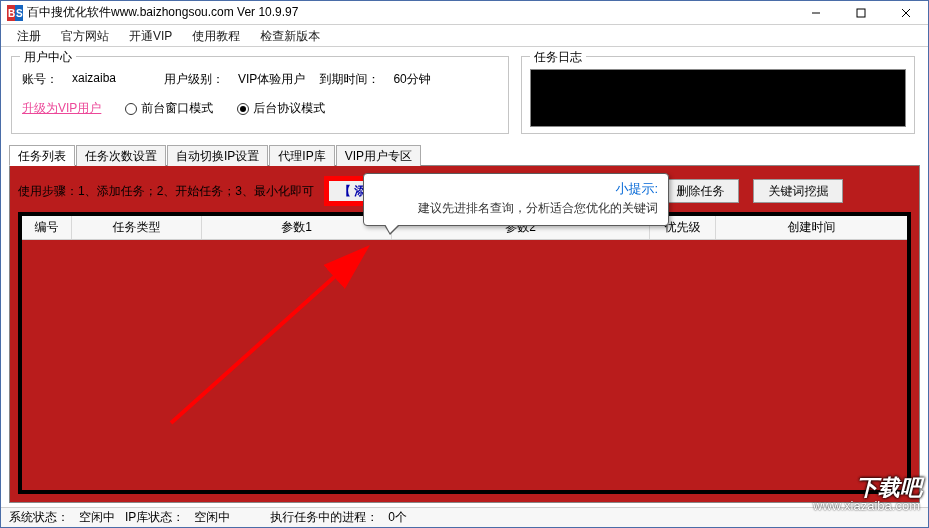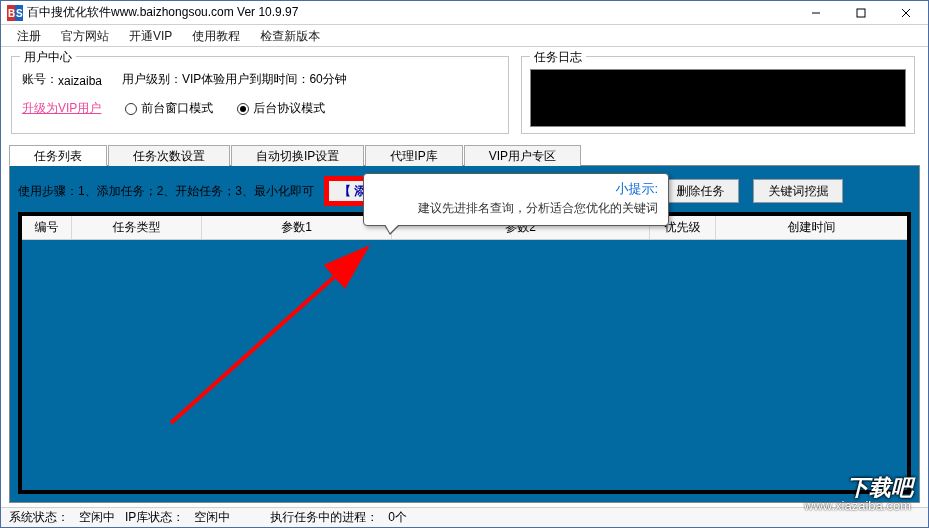--- a/index.html
+++ b/index.html
@@ -21,38 +21,38 @@
   .content { position:absolute; top:47px; left:0; right:0; bottom:20px; padding:6px 8px 4px 8px; }
 
   
   .groupbox { position:absolute; border:1px solid #c5c5c5; }
   .groupbox .legend { position:absolute; top:-8px; left:8px; background:#fff; padding:0 4px; font-size:12px; }
 
   .user-box { left:10px; top:8px; width:498px; height:78px; }
   .log-box  { left:520px; top:8px; width:394px; height:78px; }
 
   .user-inner { padding:14px 10px 6px 10px; }
-  .row1 { display:flex; align-items:flex-end; }
+  .row1 { display:flex; align-items:flex-start; gap:14px; }
   .lbl { white-space:nowrap; }
   .val { white-space:nowrap; }
   .row2 { display:flex; align-items:center; gap:24px; margin-top:12px; }
   .link { color:#ec4899; text-decoration:underline; cursor:pointer; }
   .radio { display:flex; align-items:center; gap:4px; }
   .radio .circle { width:12px; height:12px; border:1px solid #333; border-radius:50%; display:flex; align-items:center; justify-content:center; }
   .radio.checked .circle::after { content:""; width:6px; height:6px; border-radius:50%; background:#000; display:block; }
 
   .log-inner { position:absolute; left:8px; right:8px; top:12px; bottom:6px; background:#000; border:1px solid #888; }
 
   
   .tabs-row { position:absolute; left:8px; right:8px; top:96px; height:22px; display:flex; border-bottom:1px solid #888; }
-  .tab { padding:2px 24px; background:#f4f4f4; border:1px solid #aaa; border-bottom:none; margin-right:1px; line-height:16px; cursor:default; position:relative; top:1px; }
+  .tab { padding:2px 8px; background:#f4f4f4; border:1px solid #aaa; border-bottom:none; margin-right:1px; line-height:16px; cursor:default; position:relative; top:1px; }
   .tab.active { background:#fff; border-bottom:1px solid #fff; font-weight:normal; z-index:2; }
 
   
-  .tab-content { position:absolute; left:8px; right:8px; top:118px; bottom:4px; border:1px solid #888; border-top:none; background:#0369a1; }
+  .tab-content { position:absolute; left:8px; right:8px; top:118px; bottom:4px; border:1px solid #888; border-top:none; background:#b91c1c; }
 
   .toolbar { display:flex; align-items:center; padding:10px 8px 6px 8px; gap:0; }
   .steps { margin-right:10px; white-space:nowrap; }
   .btn { border:1px solid #999; background:#f0f0f0; padding:2px 14px; margin-right:14px; cursor:default; font-size:12px; line-height:18px; }
   .btn.add   { border:5px solid #ff0000; color:#0000aa; font-weight:bold; padding:1px 10px; }
   .btn.start { color:#b00000; font-weight:bold; }
 
   
   .table-wrap { position:absolute; left:8px; right:8px; top:46px; bottom:8px; border:4px solid #000000; overflow:hidden; }
   .thead { display:flex; background:#f7f7f7; border-bottom:1px solid #cfcfcf; }
@@ -71,21 +71,21 @@
   .callout { position:absolute; left:362px; top:125px; width:306px; background:#fff; border:1px solid #5b5b5b; border-radius:4px; padding:6px 10px 8px 10px; box-shadow:2px 2px 4px rgba(0,0,0,0.3); z-index:20;text-align:right; }
   .callout .ct { color:#0066d6; font-size:13px; margin-bottom:2px; }
   .callout .cb { color:#333; font-size:12px; }
   .callout .tail { position:absolute; left:20px; bottom:-10px; width:0; height:0; border-left:6px solid transparent; border-right:10px solid transparent; border-top:10px solid #5b5b5b; }
   .callout .tail2 { position:absolute; left:21px; bottom:-8px; width:0; height:0; border-left:5px solid transparent; border-right:9px solid transparent; border-top:9px solid #fff; }
 
   
   .arrow-svg { position:absolute; left:150px; top:195px; z-index:15; pointer-events:none; }
 
   
-  .watermark { position:absolute; right:15px; bottom:24px; font-size:22px; font-style:italic; font-weight:bold; color:#fff; text-shadow:0 0 3px #000, 0 0 3px #000; pointer-events:none; z-index:30; }
+  .watermark { position:absolute; right:6px; bottom:24px; font-size:22px; font-style:italic; font-weight:bold; color:#fff; text-shadow:0 0 3px #000, 0 0 3px #000; pointer-events:none; z-index:30; }
   .watermark .sub { font-size:13px; position:absolute; right:2px; bottom:-10px; color:#fff; text-shadow:0 0 2px #000; font-style:normal; font-weight:normal;}
 </style>
 </head>
 <body>
 
 <div class="window">
 
   <div class="titlebar">
     <span class="logo">
       <svg width="16" height="16">

